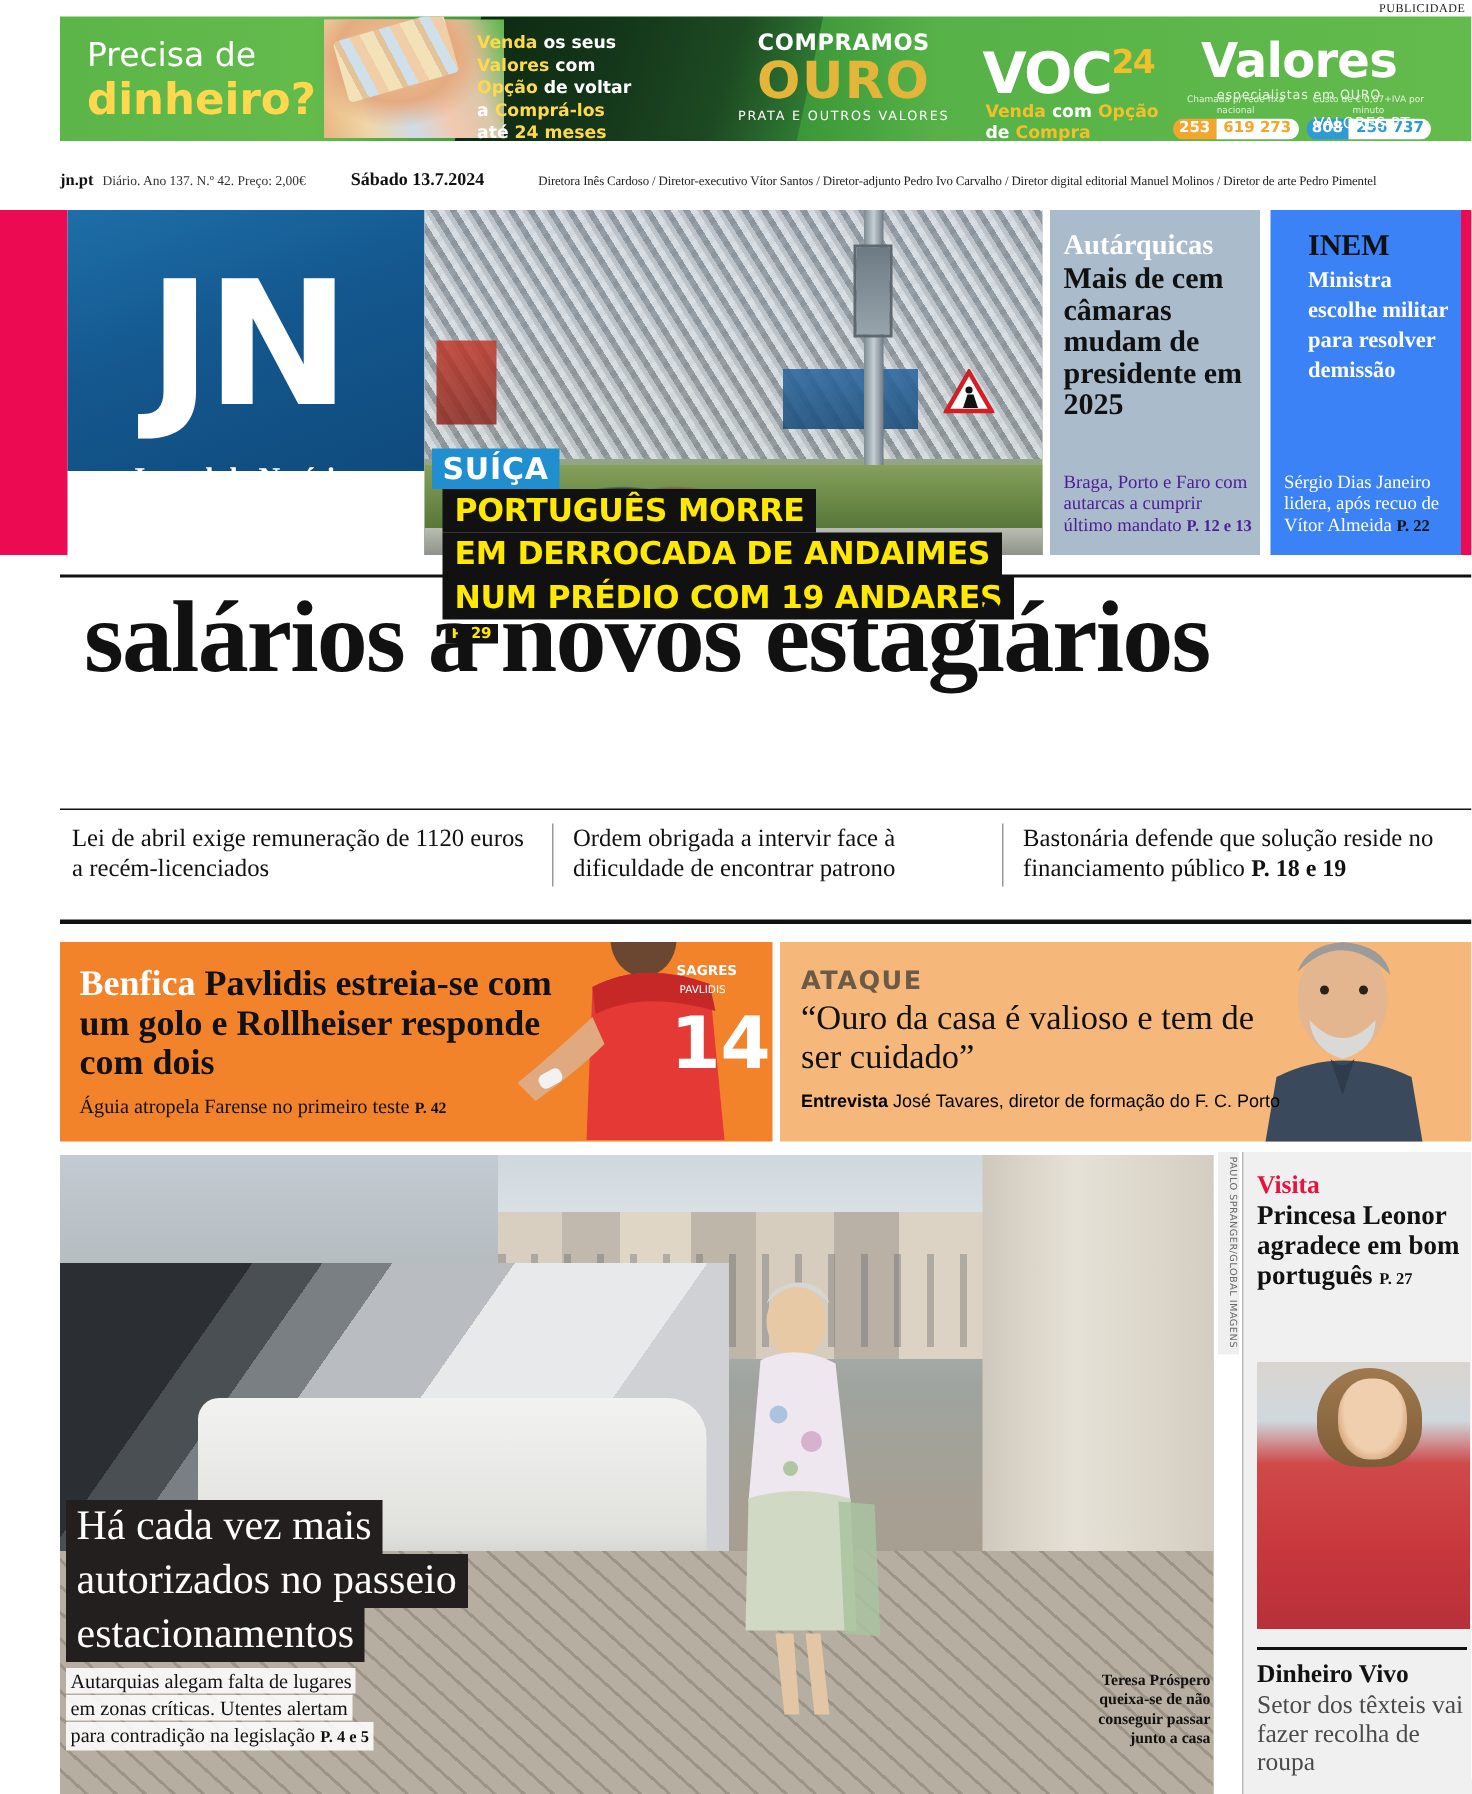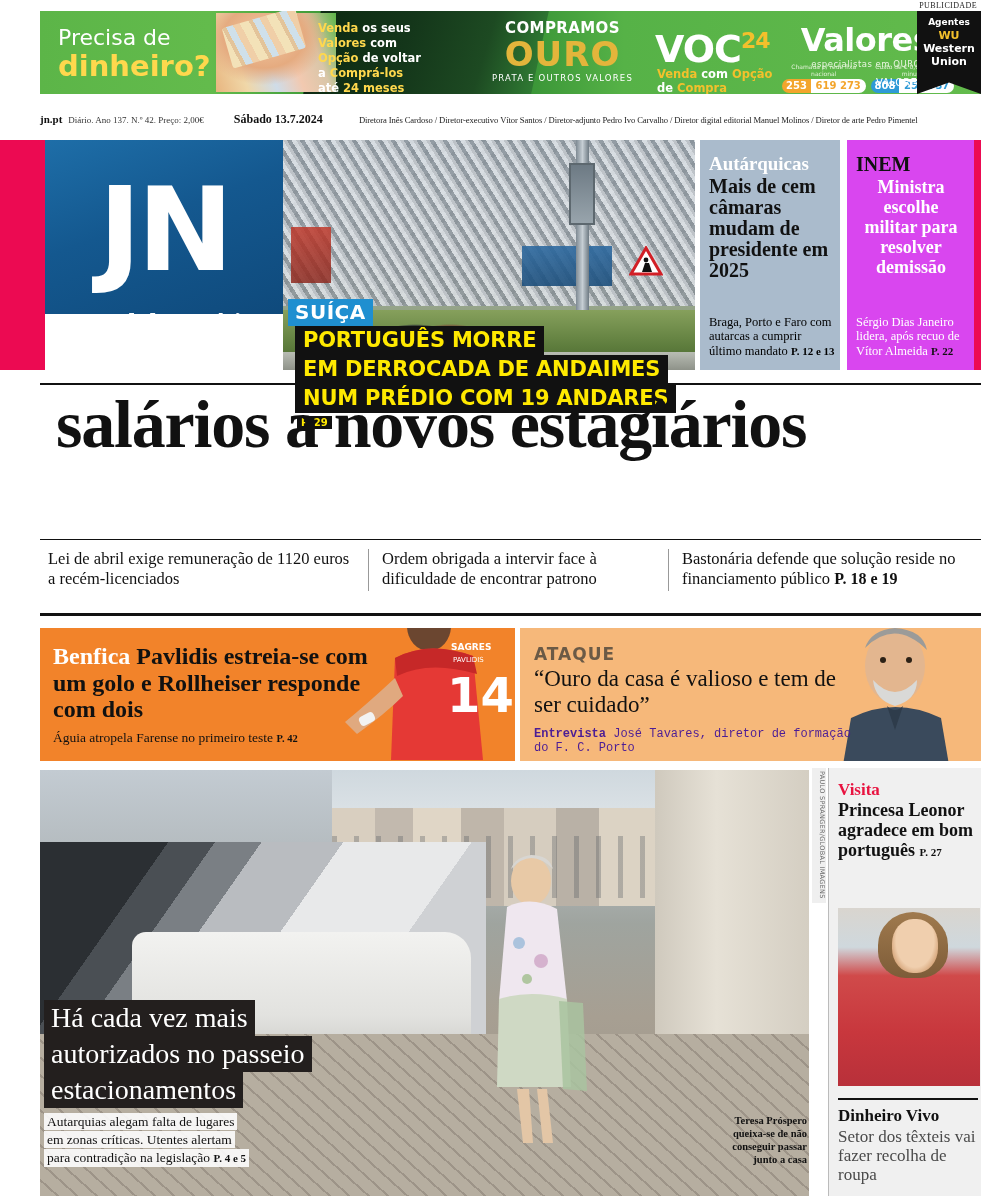--- a/index.html
+++ b/index.html
@@ -132,21 +132,21 @@
   .jn-logo-box {
     position: absolute; left: 45px; top: 0; width: 238px; height: 174px;
     background: linear-gradient(160deg,#1e6ea8 0%,#14588f 45%,#0f4a7c 100%);
     color: #ffffff; text-align: center;
   }
   .jn-logo-box .jn {
     font-family: "DejaVu Sans", sans-serif; font-weight: bold; font-size: 115px;
     line-height: 152px; letter-spacing: -4px; margin-top: 14px;
   }
   .jn-logo-box .jn-sub {
-    font-family: "Liberation Serif", serif; font-weight: bold; font-size: 26px; margin-top: 2px;
+    font-family: "Liberation Serif", serif; font-weight: bold; font-size: 20px; margin-top: 2px;
   }
   .jn-logo-box .jn-found {
     font-family: "Liberation Serif", serif; font-style: italic; font-size: 13px; margin-top: 4px; padding-right: 12px; text-align: right;
   }
   .swiss-photo {
     position: absolute; left: 283px; top: 0; width: 412px; height: 230px;
     background:
       linear-gradient(180deg,#9fb4c2 0%,#b7c4cc 25%,#a9b2ae 55%,#8fa07e 78%,#6f8a52 100%);
     overflow: hidden;
   }
@@ -217,34 +217,34 @@
   }
   .aut-kicker {
     font-family: "Liberation Serif", serif; font-weight: bold; font-size: 19px; color: #ffffff;
   }
   .aut-head {
     font-family: "Liberation Serif", serif; font-weight: bold; font-size: 20px; line-height: 21px;
     color: #111111; margin-top: 1px;
   }
   .aut-sub {
     font-family: "Liberation Serif", serif; font-size: 12.5px; line-height: 14.5px;
-    color: #000000; position: absolute; left: 9px; bottom: 12px; width: 128px;
+    color: #4c1d95; position: absolute; left: 9px; bottom: 12px; width: 128px;
   }
   .aut-sub b { font-weight: bold; font-size: 11px; }
 
   .inem-col {
     position: absolute; left: 847px; top: 0; width: 127px; height: 230px;
-    background: #d946ef; padding: 13px 8px 0 9px;
+    background: #3b82f6; padding: 13px 8px 0 25px;
   }
   .inem-kicker {
     font-family: "Liberation Serif", serif; font-weight: bold; font-size: 20px; color: #111111;
   }
   .inem-head {
-    font-family: "Liberation Serif", serif; font-weight: bold; font-size: 18px; line-height: 20px;
-    color: #ffffff; margin-top: 1px; text-align: center;
+    font-family: "Liberation Serif", serif; font-weight: bold; font-size: 15px; line-height: 20px;
+    color: #ffffff; margin-top: 1px;
   }
   .inem-sub {
     font-family: "Liberation Serif", serif; font-size: 12.5px; line-height: 14.5px;
     color: #ffffff; position: absolute; left: 9px; bottom: 12px; width: 118px;
   }
   .inem-sub b { font-weight: bold; font-size: 11px; color: #111111; }
 
   
   .hl-rule { position: absolute; left: 40px; top: 383px; width: 941px; height: 2px; background: #111; }
   .main-hl {
@@ -293,21 +293,21 @@
   .ataque-person { position: absolute; right: 10px; top: -18px; width: 150px; height: 155px; }
   .ataque-txt { position: absolute; left: 14px; top: 16px; width: 320px; }
   .ataque-kicker {
     font-family: "DejaVu Sans", sans-serif; font-weight: bold; font-size: 17px;
     color: #6b5a46; letter-spacing: 1px;
   }
   .ataque-head {
     font-family: "Liberation Serif", serif; font-size: 23px; line-height: 26px; color: #111111; margin-top: 2px;
   }
   .ataque-sub {
-    font-family: Liberation Mono, monospace; font-size: 12px; color: #4c1d95; margin-top: 9px;
+    font-family: Liberation Sans, sans-serif; font-size: 12px; color: #000000; margin-top: 9px;
   }
   .ataque-sub b { font-weight: bold; }
 
   
   .photo-main {
     position: absolute; left: 40px; top: 770px; width: 769px; height: 426px;
     overflow: hidden;
     background: linear-gradient(180deg,#c3cbd2 0%,#b5bcc0 18%,#9fa49f 36%,#a79f92 58%,#9a948a 100%);
   }
   .ph-sky { position: absolute; left: 38%; top: 0; width: 62%; height: 16%;
@@ -451,26 +451,20 @@
     </div>
     <div class="phone-blk">
       <div class="phone-note">Custo de € 0,07+IVA por minuto</div>
       <div class="phone-pill">
         <span class="pill-c">808</span>
         <span class="pill-d">256 737</span>
       </div>
     </div>
   </div>
   <div class="ad-url">VALORES.PT</div>
-  <div class="ad-wu">
-    <div class="w1">Agentes</div>
-    <div class="w2">WU</div>
-    <div class="w3">Western</div>
-    <div class="w3">Union</div>
-  </div>
 </div>
 
 <div class="info-line">
   <span class="info-jnpt">jn.pt</span>
   <span class="info-meta">Diário. Ano 137. N.º 42. Preço: 2,00€</span>
   <span class="info-date">Sábado 13.7.2024</span>
   <span class="info-staff">Diretora Inês Cardoso / Diretor-executivo Vítor Santos / Diretor-adjunto Pedro Ivo Carvalho / Diretor digital editorial Manuel Molinos / Diretor de arte Pedro Pimentel</span>
 </div>
 
 <div class="top-band">

